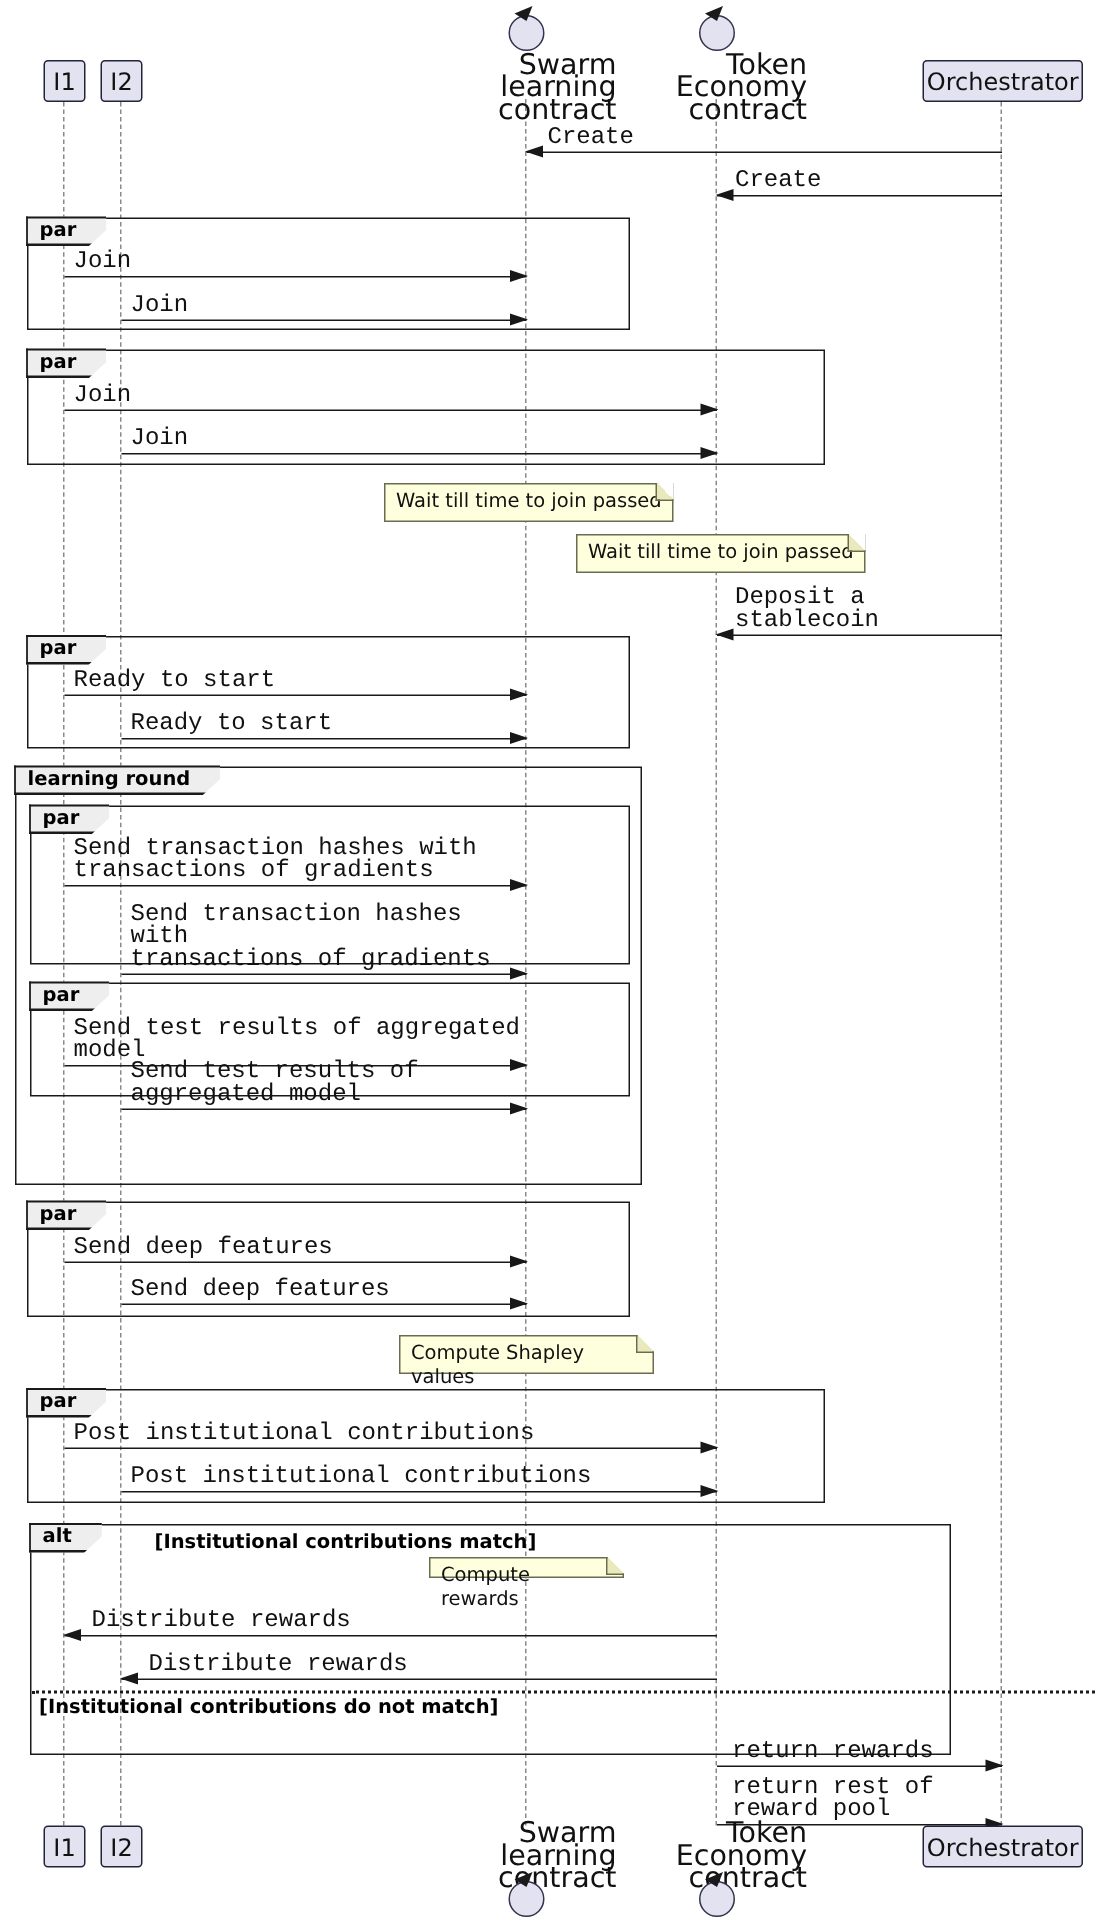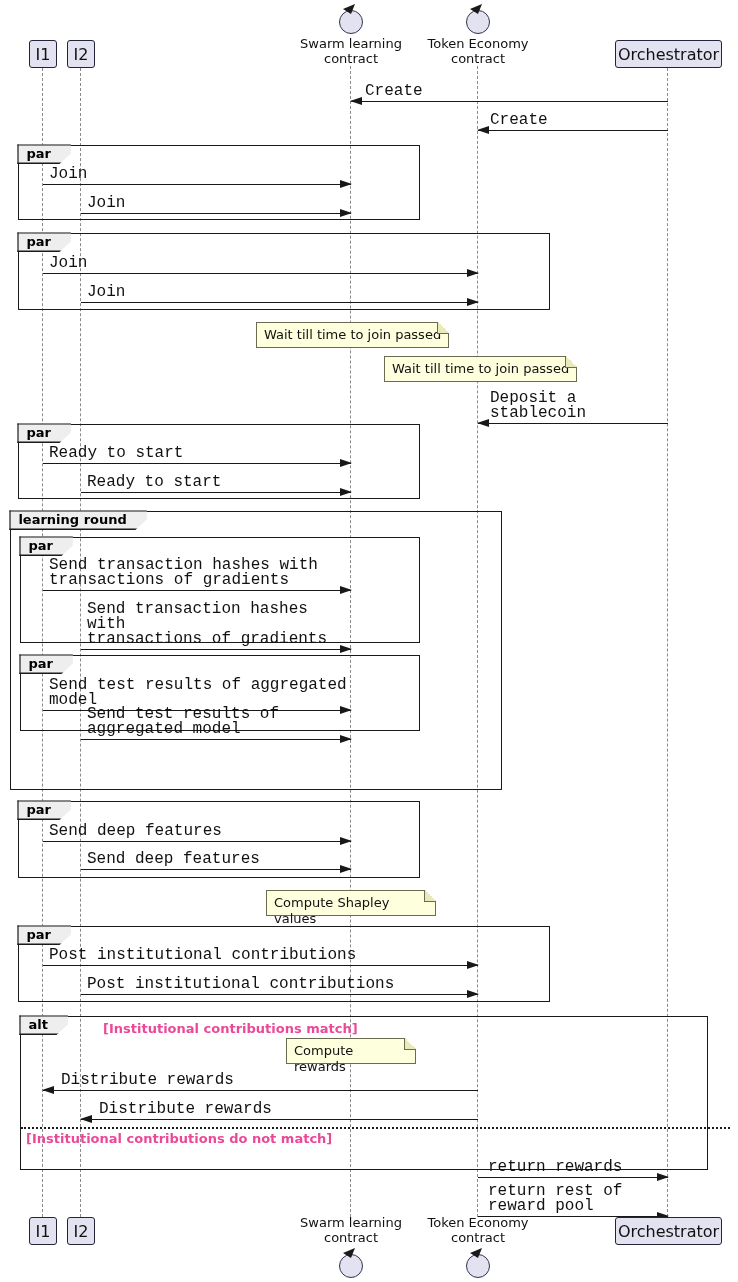--- a/index.html
+++ b/index.html
@@ -7,31 +7,31 @@
           font-family:"DejaVu Sans","Liberation Sans",sans-serif;color:#111;overflow:hidden;}
 
   
   .life{position:absolute;width:0;border-left:1px dashed #8a8a8a;}
 
   
   .pbox{position:absolute;background:#E2E2F0;border:1px solid #23233a;border-radius:3px;
         font-size:16px;display:flex;align-items:center;justify-content:center;box-sizing:border-box;}
 
   
-  .plabel{position:absolute;font-size:13px;line-height:15px;text-align:center;white-space:pre-line;}
+  .plabel{position:absolute;font-size:19px;line-height:15px;text-align:right;white-space:pre-line;}
 
   .ctrl{position:absolute;}
 
   
   .frame{position:absolute;border:1.6px solid #1a1a1a;box-sizing:border-box;background:transparent;}
   .fhd{position:absolute;top:-1.6px;left:-1.6px;background:#EEEEEE;font-weight:bold;font-size:13px;
        line-height:20px;height:20px;padding:0 20px 0 9px;color:#000;
        clip-path:polygon(0 0,100% 0,100% 45%,calc(100% - 12px) 100%,0 100%);
        box-shadow:inset 0 -1.6px 0 #1a1a1a, inset 1.6px 0 0 #1a1a1a, inset 0 1.6px 0 #1a1a1a;}
-  .guard{position:absolute;font-weight:bold;font-size:13px;line-height:15px;color:#ec4899;}
+  .guard{position:absolute;font-weight:bold;font-size:13px;line-height:15px;color:#000000;}
   .divider{position:absolute;height:0;border-top:2px dotted #1a1a1a;}
 
   
   .msg{position:absolute;font-size:16px;font-family:Liberation Mono, monospace;}
   .msg .lbl{line-height:15px;white-space:pre-line;padding-bottom:2px;}
   .msg .line{position:relative;height:0;border-top:1.3px solid #181818;}
   .arr-r{position:absolute;right:-1px;top:-5px;width:0;height:0;border-style:solid;
          border-width:4.5px 0 4.5px 12px;border-color:transparent transparent transparent #181818;}
   .arr-l{position:absolute;left:-1px;top:-5px;width:0;height:0;border-style:solid;
          border-width:4.5px 12px 4.5px 0;border-color:transparent #181818 transparent transparent;}
@@ -56,36 +56,36 @@
 
   <div class="frame" style="left:18px;top:145px;width:402px;height:75px;">
     <div class="fhd">par</div>
   </div>
   <div class="frame" style="left:18px;top:233px;width:532px;height:77px;">
     <div class="fhd">par</div>
   </div>
   <div class="frame" style="left:18px;top:424px;width:402px;height:75px;">
     <div class="fhd">par</div>
   </div>
-  <div class="frame" style="left:10px;top:511px;width:492px;height:279px;">
+  <div class="frame" style="left:10px;top:511px;width:418px;height:279px;">
     <div class="fhd">learning round</div>
   </div>
   <div class="frame" style="left:20px;top:537px;width:400px;height:106px;">
     <div class="fhd">par</div>
   </div>
   <div class="frame" style="left:20px;top:655px;width:400px;height:76px;">
     <div class="fhd">par</div>
   </div>
   <div class="frame" style="left:18px;top:801px;width:402px;height:77px;">
     <div class="fhd">par</div>
   </div>
   <div class="frame" style="left:18px;top:926px;width:532px;height:76px;">
     <div class="fhd">par</div>
   </div>
-  <div class="frame" style="left:20px;top:1016px;width:688px;height:154px;">
+  <div class="frame" style="left:20px;top:1016px;width:614px;height:154px;">
     <div class="fhd">alt</div>
     <div class="guard" style="left:82px;top:4px;">[Institutional contributions match]</div>
     <div class="divider" style="left:0;top:110px;width:709px;"></div>
     <div class="guard" style="left:5px;top:114px;">[Institutional contributions do not match]</div>
   </div>
 
   <div class="msg" style="left:351px;top:84px;width:317px;">
     <div class="lbl" style="padding-left:14px;">Create</div>
     <div class="line">
         <i class="arr-l"></i>
@@ -210,21 +210,21 @@
   <div class="msg" style="left:478px;top:1184px;width:190px;">
     <div class="lbl" style="padding-left:10px;">return rest of reward pool</div>
     <div class="line">
         <i class="arr-r"></i>
       </div>
   </div>
 
   <div class="note" style="left:256px;top:322px;width:193px;height:26px;">Wait till time to join passed<span class="dogear"></span></div>
   <div class="note" style="left:384px;top:356px;width:193px;height:26px;">Wait till time to join passed<span class="dogear"></span></div>
   <div class="note" style="left:266px;top:890px;width:170px;height:26px;">Compute Shapley values<span class="dogear"></span></div>
-  <div class="note" style="left:286px;top:1038px;width:130px;height:26px;">Compute rewards<span class="dogear"></span></div>
+  <div class="note" style="left:286px;top:1038px;width:130px;height:14px;">Compute rewards<span class="dogear"></span></div>
 
   <div class="pbox" style="left:29px;top:40px;width:28px;height:28px;">I1</div>
   <div class="pbox" style="left:67px;top:40px;width:28px;height:28px;">I2</div>
   <svg class="ctrl" style="left:337px;top:3px;" width="28" height="32" viewBox="0 0 28 32">
     <circle cx="14" cy="19" r="11.5" fill="#E2E2F0" stroke="#33334d" stroke-width="1"></circle>
     <path d="M6,6 L18,1 L14,11 Z" fill="#1a1a1a"></path>
   </svg>
   <div class="plabel" style="left:291px;top:36px;width:120px;">Swarm learning
 contract</div>
   <svg class="ctrl" style="left:464px;top:3px;" width="28" height="32" viewBox="0 0 28 32">

